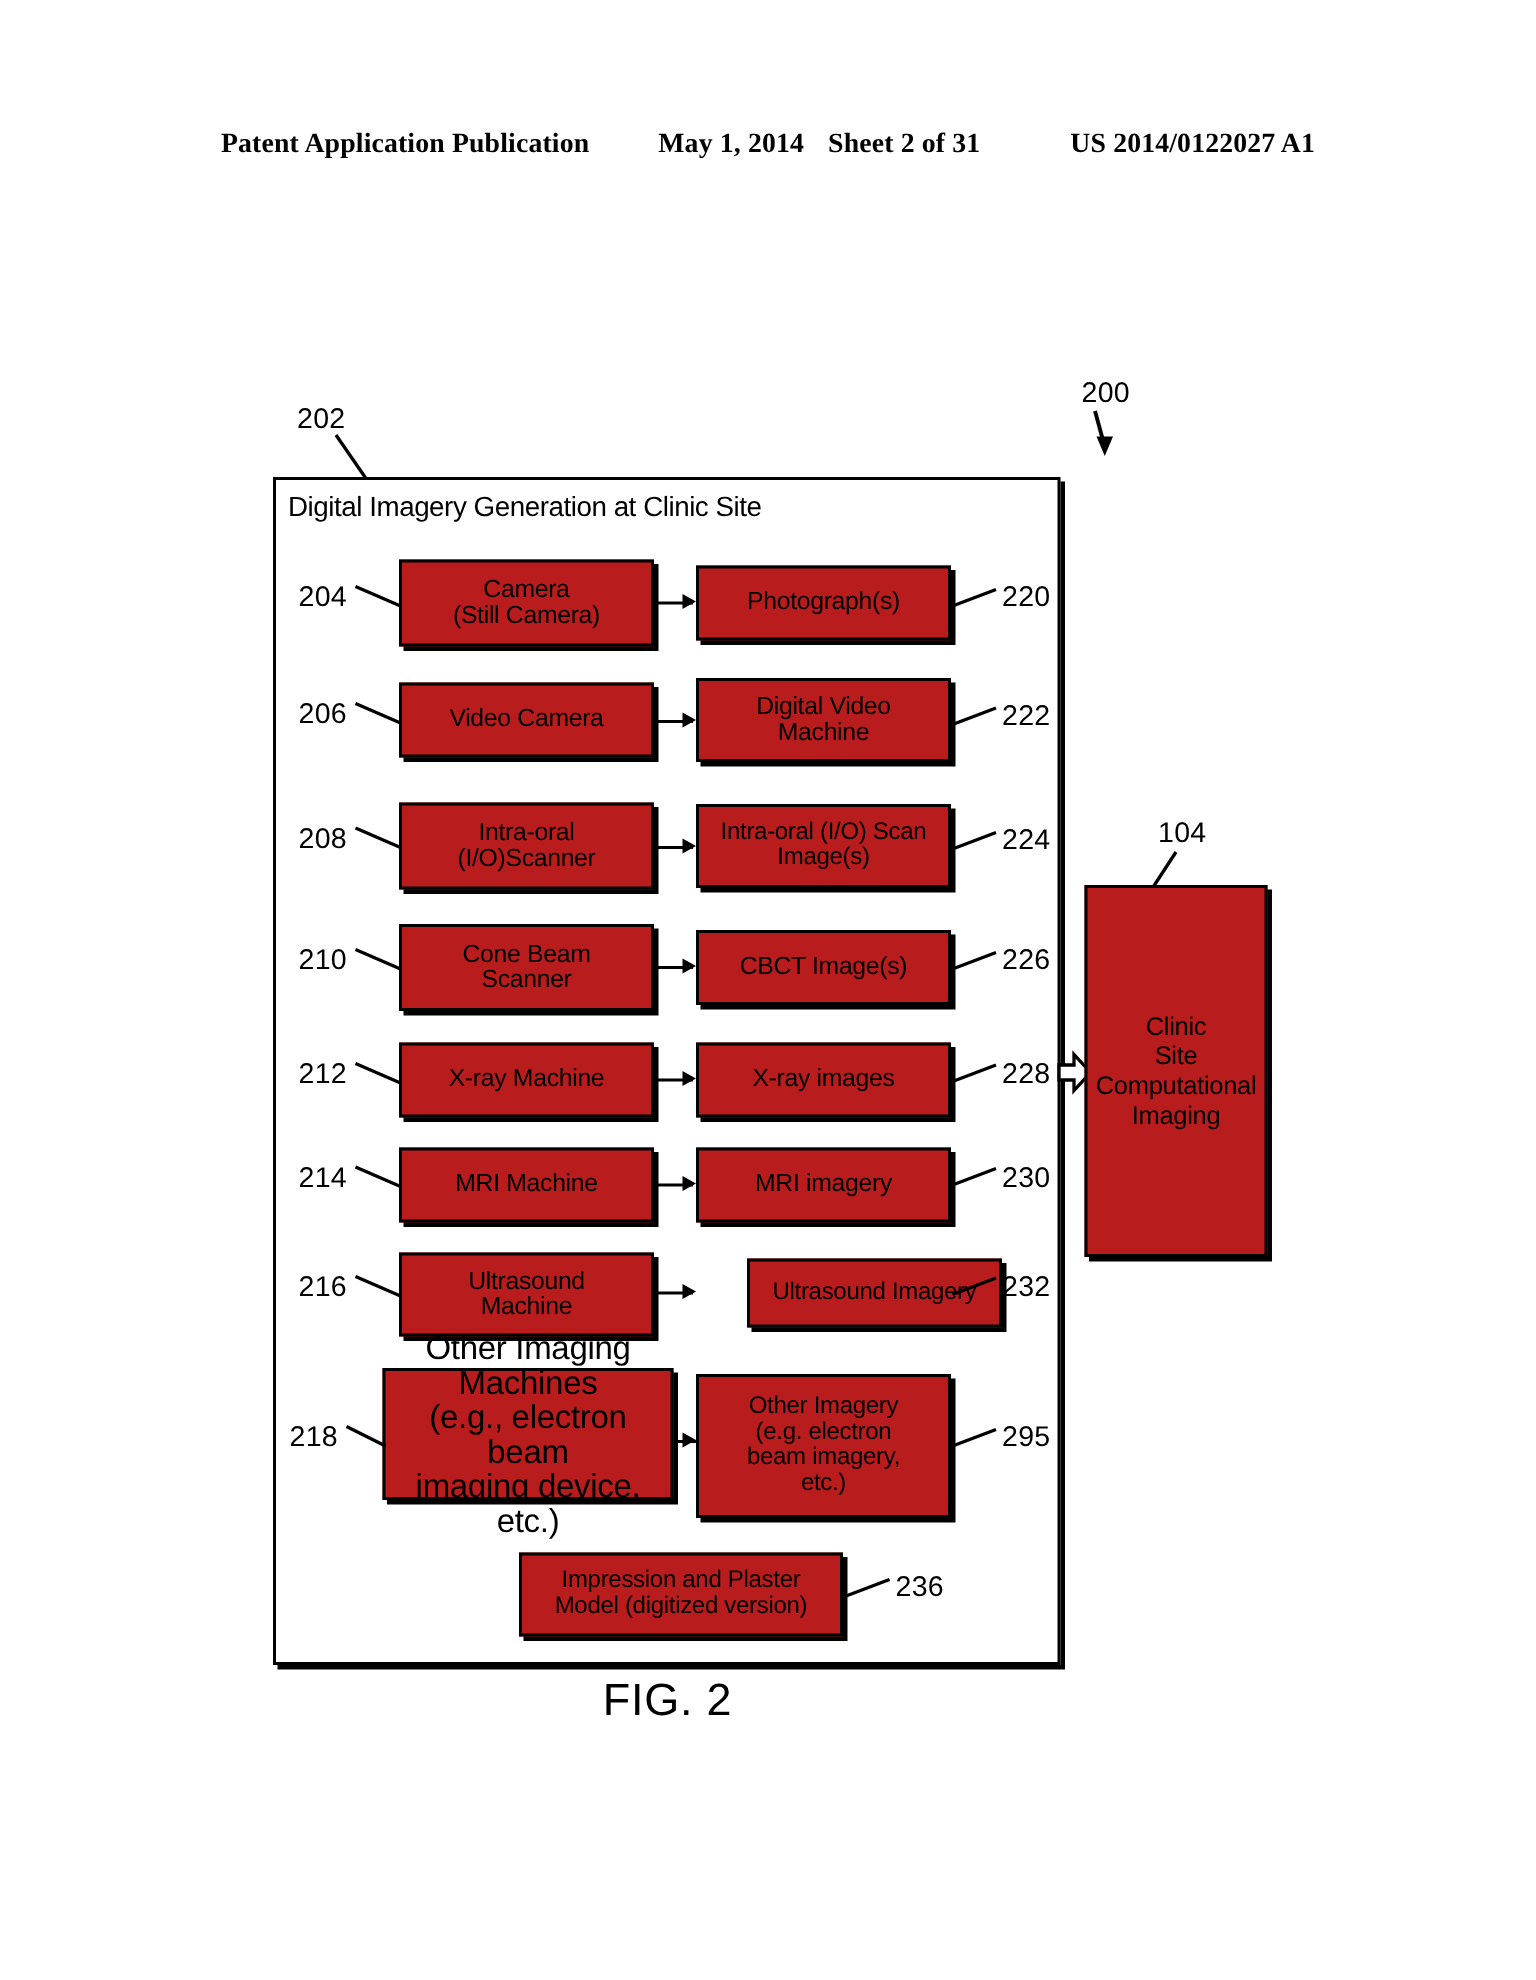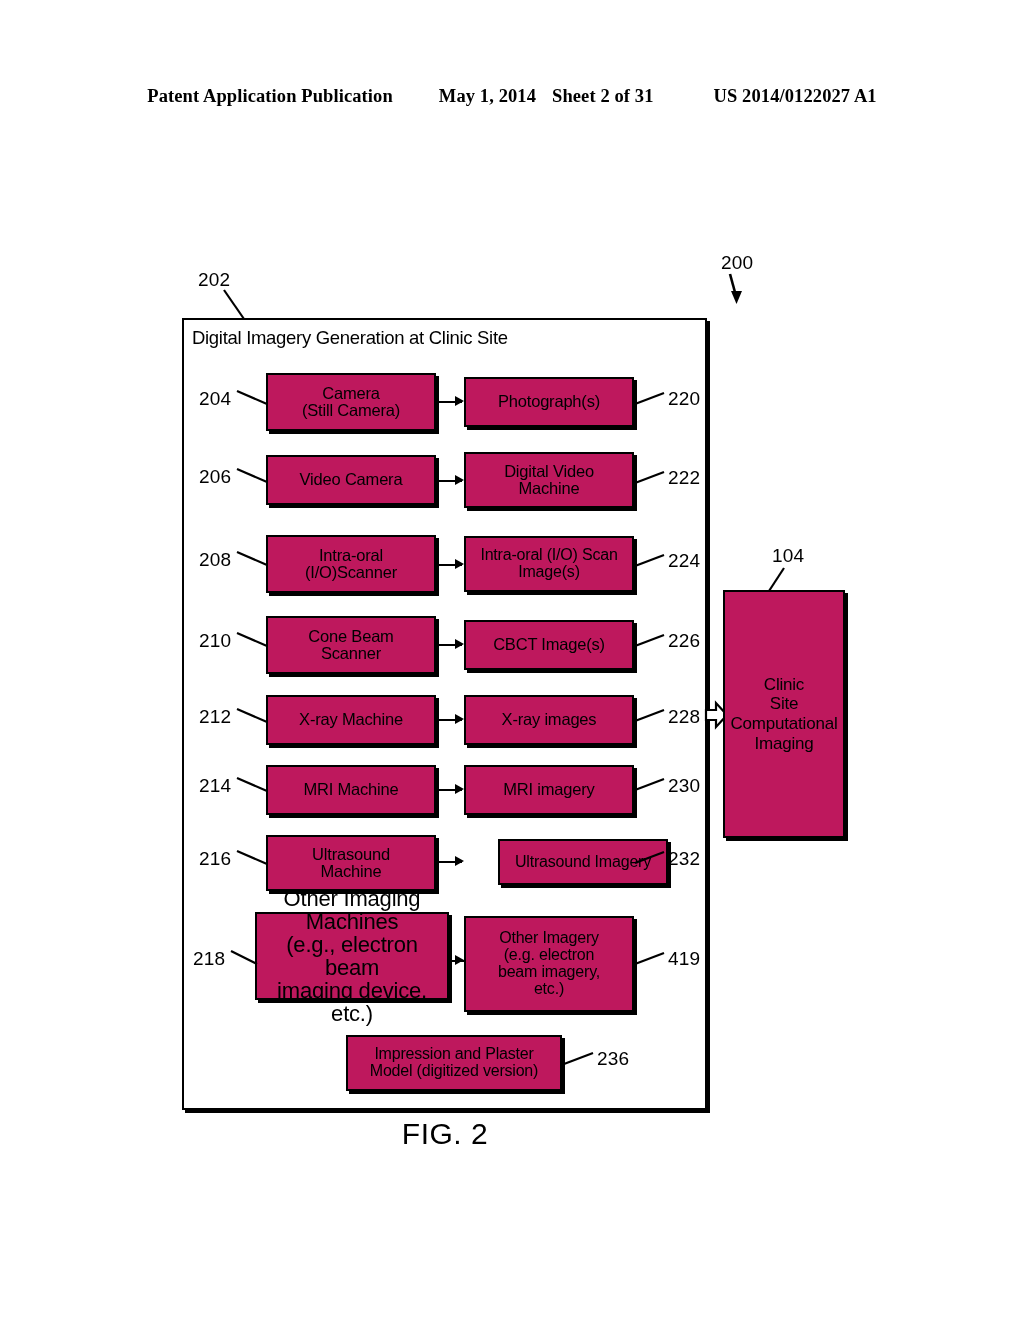--- a/index.html
+++ b/index.html
@@ -45,21 +45,21 @@
     height: 1320px;
   }
 
   
   .abs { position: absolute; }
 
   
   .box {
     position: absolute;
     box-sizing: border-box;
-    background: #be185d;
+    background: #b91c1c;
     border: 2.2px solid #000;
     box-shadow: 3px 3px 0 0 #000;
     display: flex;
     align-items: center;
     justify-content: center;
     text-align: center;
     font-family: "Liberation Sans", sans-serif;
     font-size: 16.5px;
     line-height: 1.05;
     letter-spacing: -0.2px;
@@ -330,21 +330,21 @@
     <span>
       <span>Other Imagery</span>
       <span>(e.g. electron</span>
       <span>beam imagery,</span>
       <span>etc.)</span>
     </span>
   </div>
   <svg class="abs" style="left:634px; top:950px; width:32px; height:18px;" viewBox="0 0 32 18">
     <path d="M1 14 L30 3" stroke="#000" stroke-width="2.2" fill="none"></path>
   </svg>
-  <div class="ref" style="left:668px; top:948px;">419</div>
+  <div class="ref" style="left:668px; top:948px;">295</div>
 
   <div class="box" style="left:346px; top:1035px; width:216px; height:56px; font-size:16px;">
     <span>
       <span>Impression and Plaster</span>
       <span>Model (digitized version)</span>
     </span>
   </div>
   <svg class="abs" style="left:563px; top:1050px; width:32px; height:18px;" viewBox="0 0 32 18">
     <path d="M1 14 L30 3" stroke="#000" stroke-width="2.2" fill="none"></path>
   </svg>

